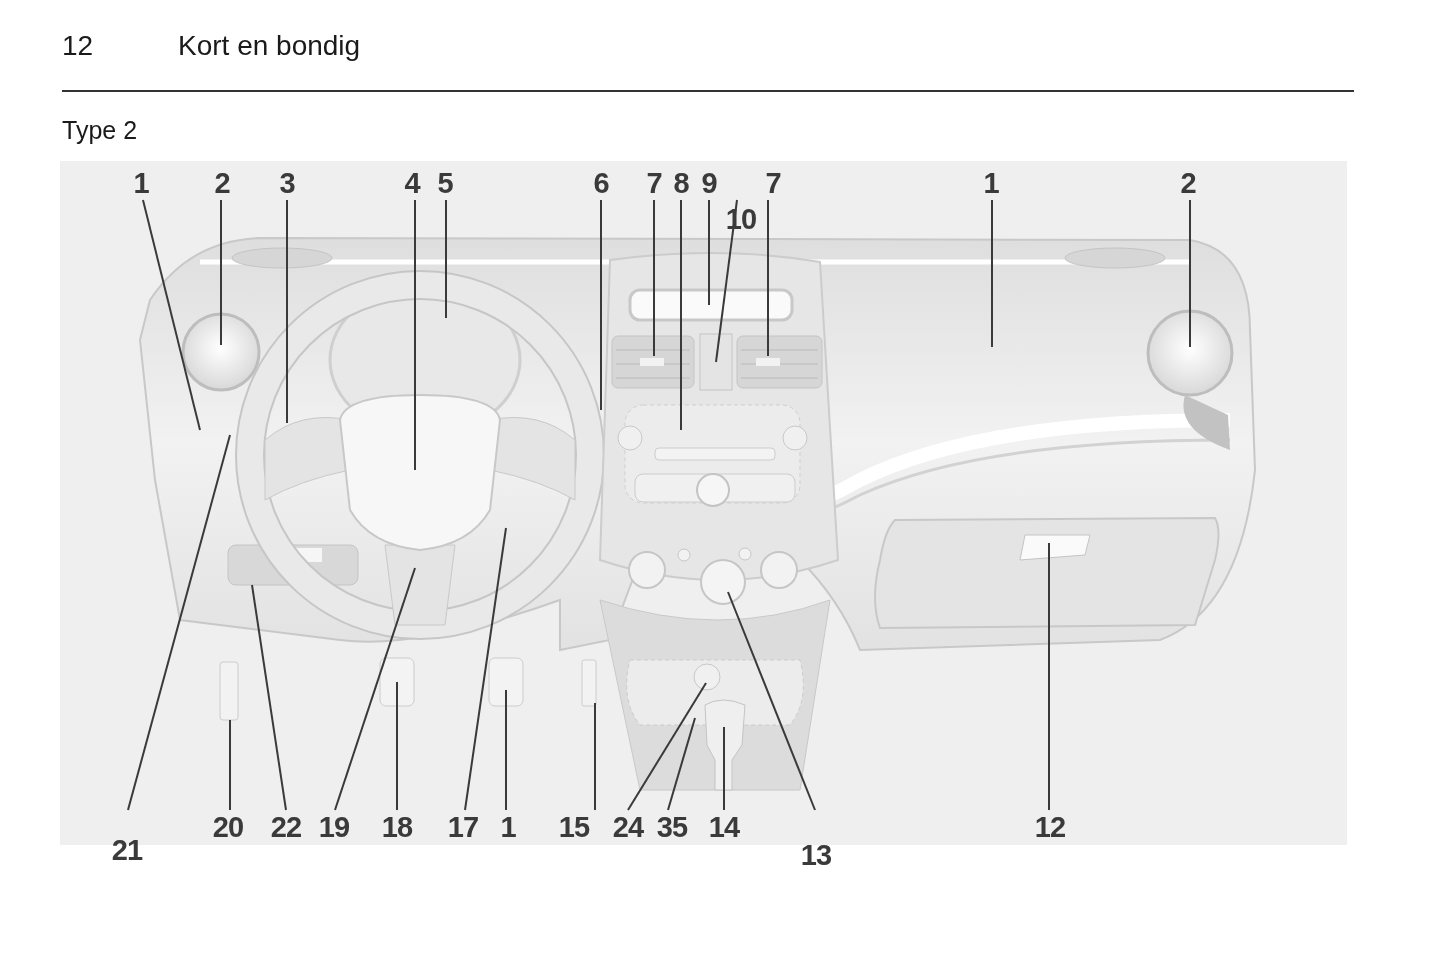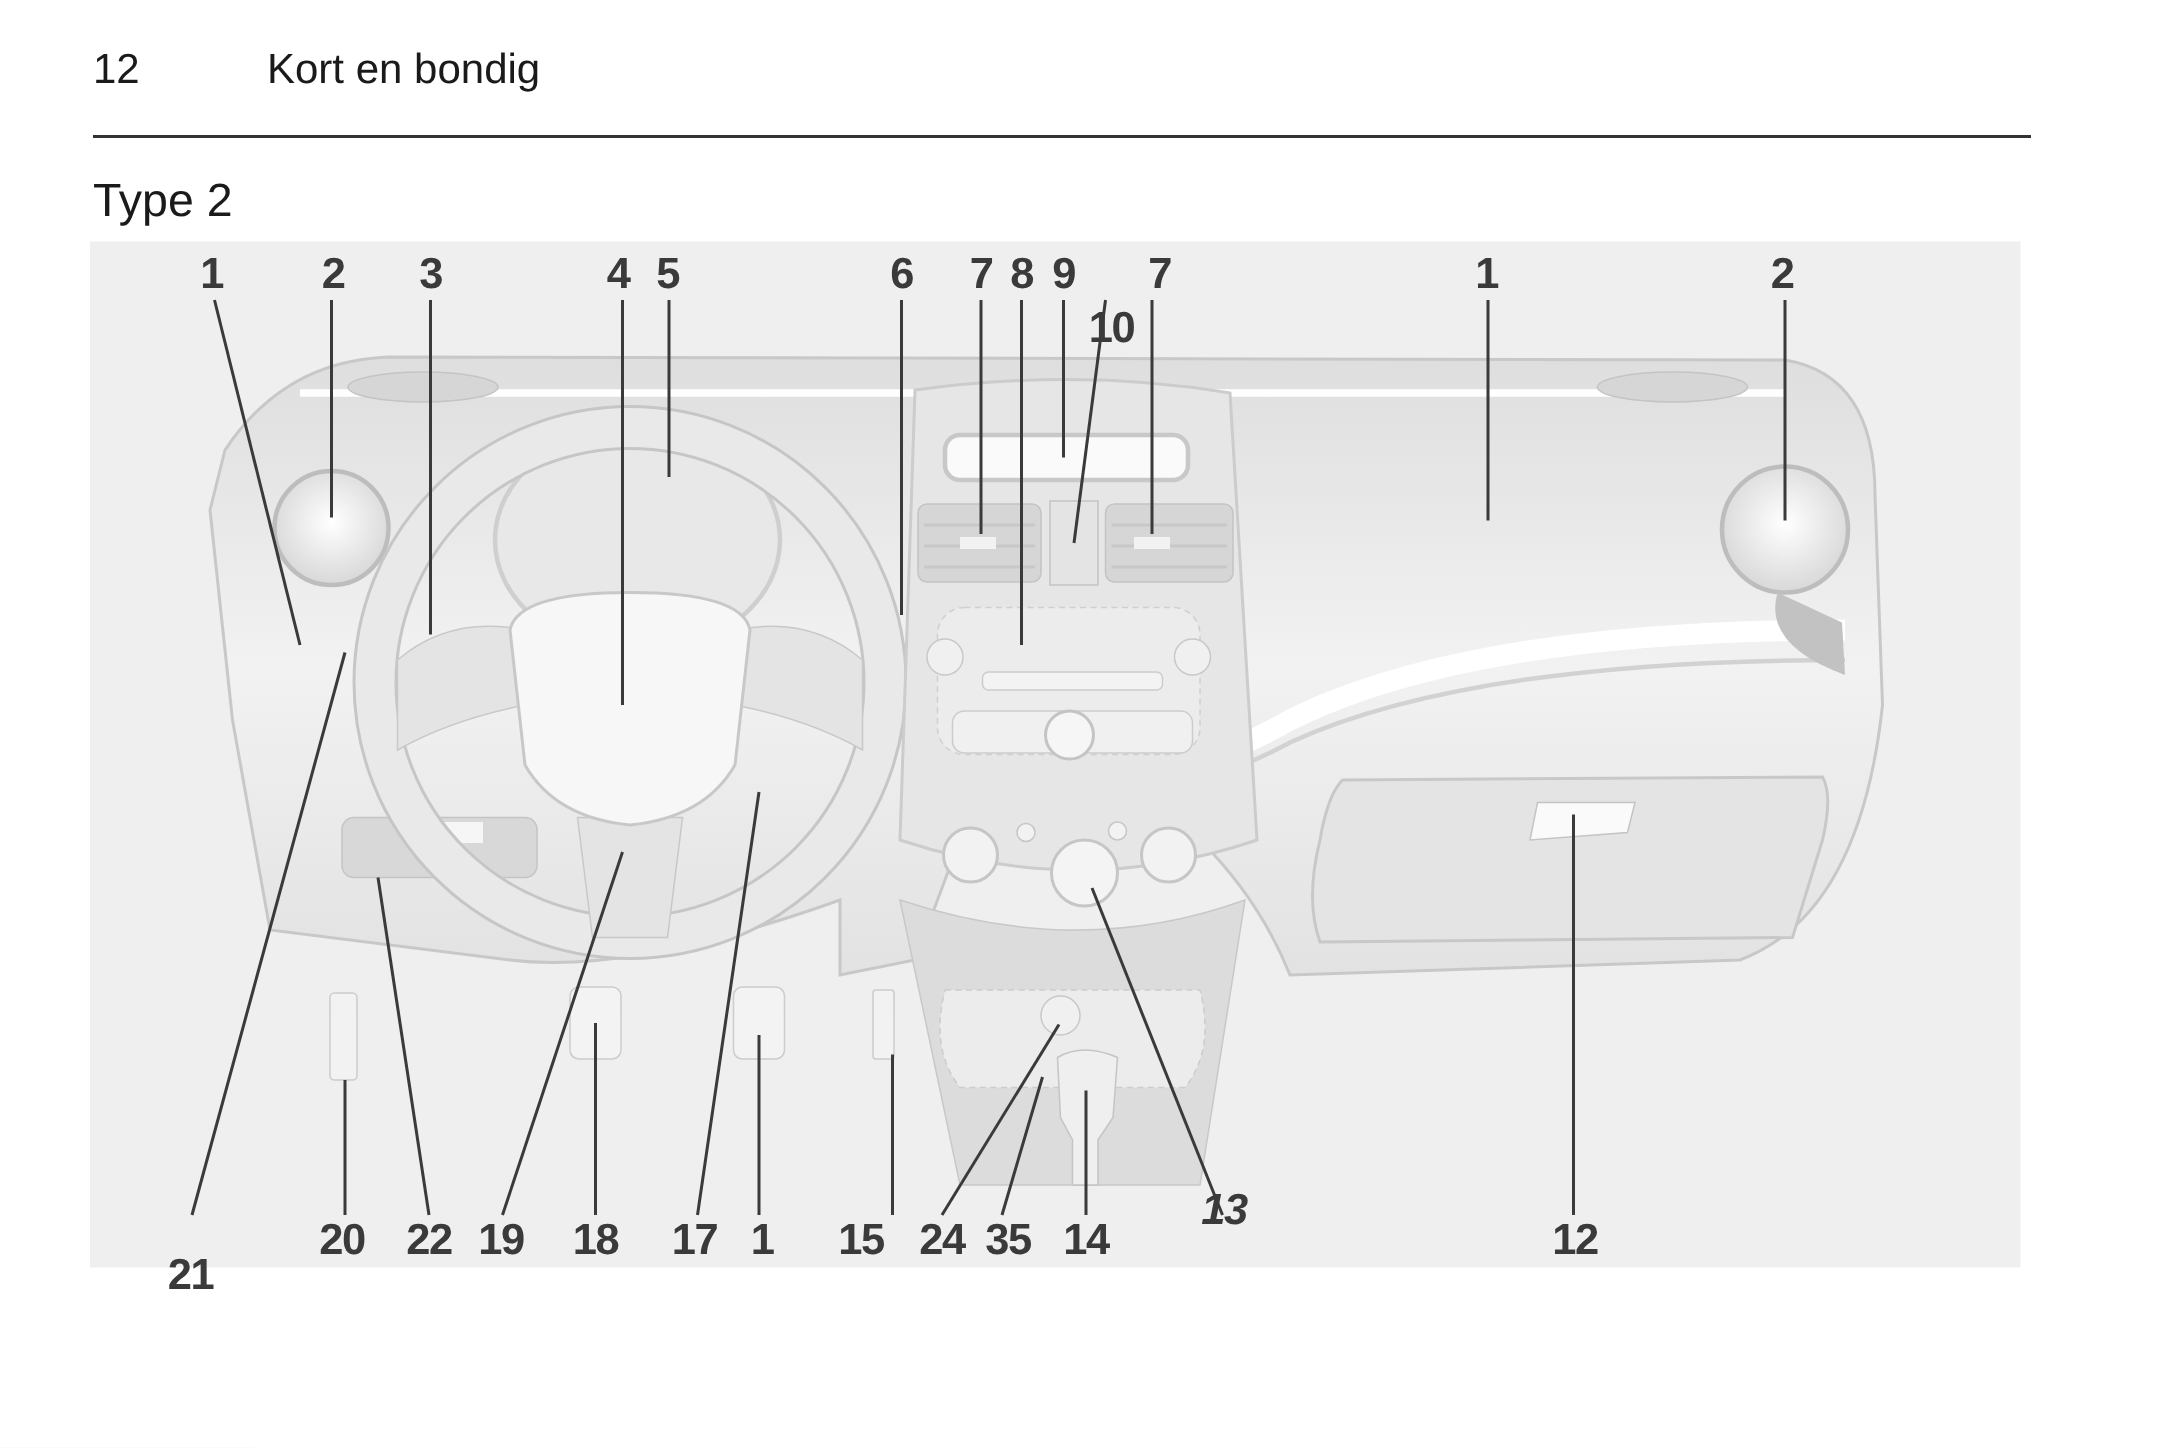--- a/index.html
+++ b/index.html
@@ -1,21 +1,21 @@
 <!DOCTYPE html>
 <html><head>
 <meta charset="utf-8">
 <style>
   html, body { margin: 0; padding: 0; background: #ffffff; }
   body { width: 1445px; height: 965px; position: relative; overflow: hidden;
          font-family: "Liberation Sans", sans-serif; color: #1a1a1a; }
   .page-num { position: absolute; left: 62px; top: 30px; font-size: 28px; }
   .section-title { position: absolute; left: 178px; top: 30px; font-size: 28px; }
   .rule { position: absolute; left: 62px; top: 90px; width: 1292px; height: 2px; background: #333; }
-  .fig-title { position: absolute; left: 62px; top: 116px; font-size: 31px; }
+  .fig-title { position: absolute; left: 62px; top: 116px; font-size: 25px; }
   .figure { position: absolute; left: 60px; top: 161px; width: 1287px; height: 684px;
             background: #efefef; }
   .figure svg { position: absolute; left: 0; top: 0; }
   .callout { position: absolute; font-size: 29px; font-weight: bold; color: #3a3a3a;
              transform: translateX(-50%); letter-spacing: -1px; line-height: 1; }
 </style>
 </head>
 <body>
 
 <div class="page-num">12</div>
@@ -160,15 +160,15 @@
   <span class="callout" style="left:168px; top:652px;">20</span>
   <span class="callout" style="left:226px; top:652px;">22</span>
   <span class="callout" style="left:274px; top:652px;">19</span>
   <span class="callout" style="left:337px; top:652px;">18</span>
   <span class="callout" style="left:403px; top:652px;">17</span>
   <span class="callout" style="left:448px; top:652px;">1</span>
   <span class="callout" style="left:514px; top:652px;">15</span>
   <span class="callout" style="left:568px; top:652px;">24</span>
   <span class="callout" style="left:612px; top:652px;">35</span>
   <span class="callout" style="left:664px; top:652px;">14</span>
-  <span class="callout" style="left:756px; top:632px;font-style:italic;">13</span>
+  <span class="callout" style="left:756px; top:680px;">13</span>
   <span class="callout" style="left:990px; top:652px;">12</span>
 </div>
 
 </body></html>

